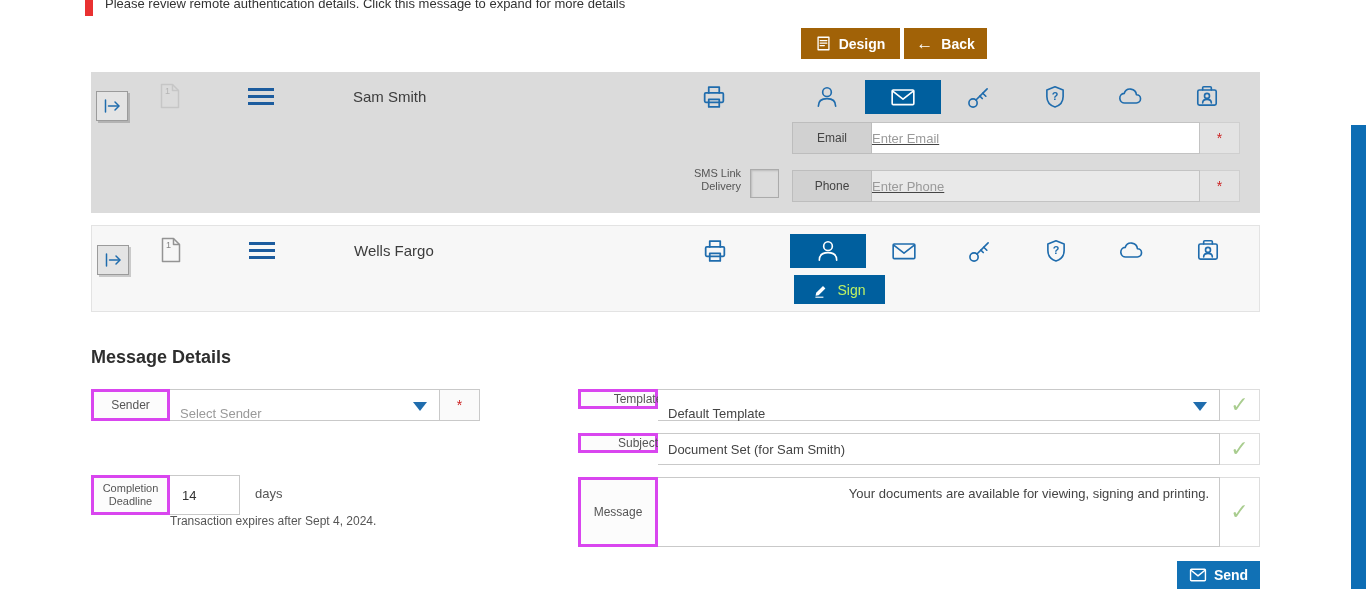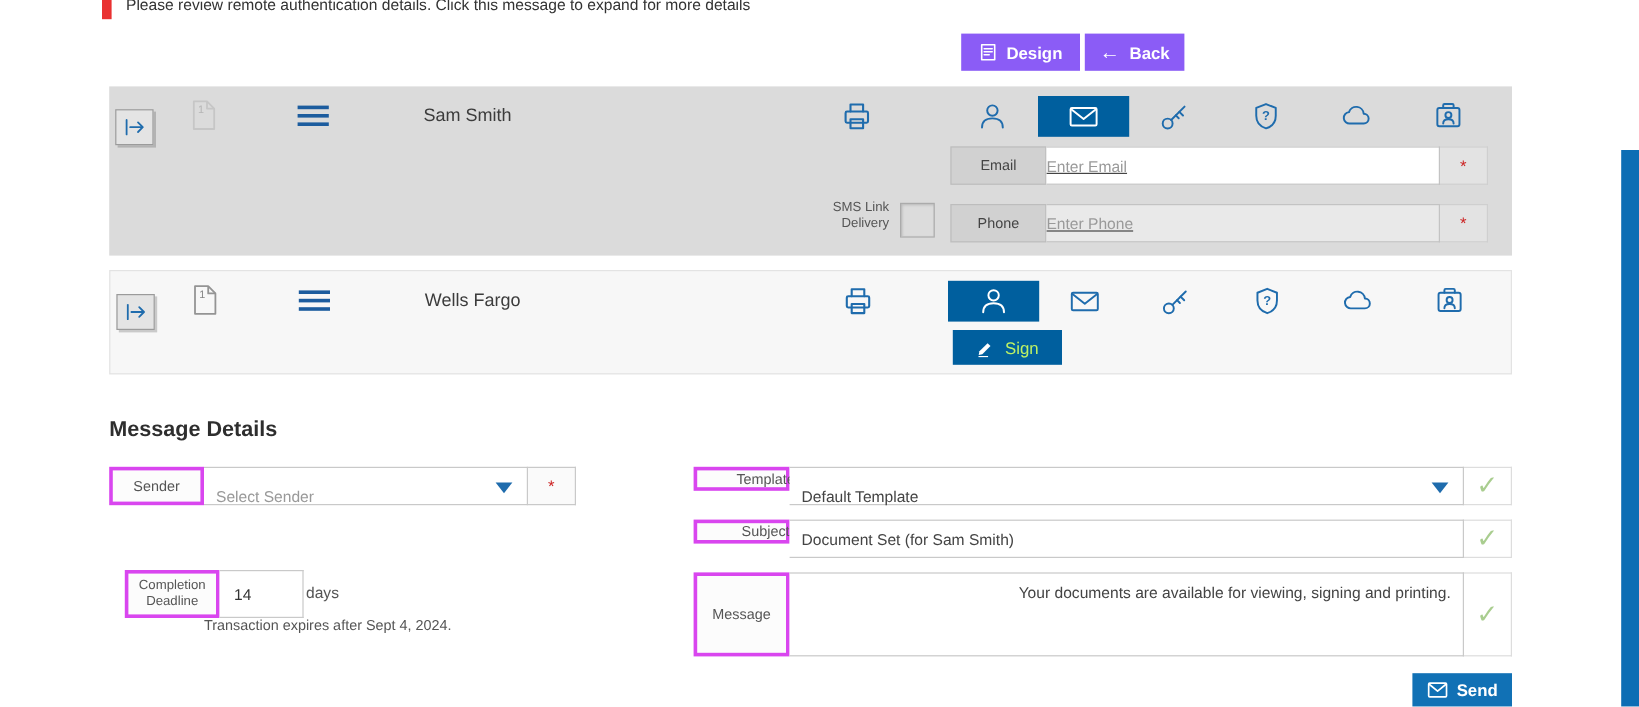--- a/index.html
+++ b/index.html
@@ -9,21 +9,21 @@
 
   
   .notice { position:absolute; left:85px; top:0; width:1175px; height:16px; background:#fff;
             border-left:8px solid #e93131; overflow:hidden; cursor:pointer; }
   .notice span { display:block; margin:-4px 0 0 12px; font-size:13px; color:#333; white-space:nowrap; }
 
   
   .toolbar { position:absolute; left:801px; top:28px; display:flex; gap:4px; }
   .btn { height:31px; display:flex; align-items:center; justify-content:center; gap:8px;
          color:#fff; font-size:14px; font-weight:700; border:none; cursor:pointer; }
-  .btn.dark { background:#8b5cf6; }
+  .btn.dark { background:#a16207; }
   .btn.light { background:#5b9bcd; }
   .design-btn{ width:99px; } .rra-btn{ width:266px; } .back-btn{ width:83px; }
   .back-arrow { font-size:17px; font-weight:400; line-height:1; }
 
   
   .recip { position:absolute; left:91px; width:1169px; }
   .row1 { top:72px; height:141px; background:#dbdbdb; }
   .row2 { top:225px; height:87px; background:#f7f7f7; border:1px solid #e3e3e3; }
 
   .dragbtn { position:absolute; left:5px; top:19px; width:32px; height:30px; background:#e4e4e4;
@@ -95,21 +95,21 @@
   .subject-grp { left:578px; top:433px; }
   .text-input { width:562px; height:32px; border:1px solid #c9c9c9; border-left:none; padding:0 10px;
                 font-size:13px; color:#444; font-family:inherit; background:#fff; }
 
   .message-grp { left:578px; top:477px; }
   .message-grp .glabel { width:80px; height:70px; }
   .message-ta { width:562px; height:70px; border:1px solid #c9c9c9; border-left:none; padding:8px 10px;
                 font-size:13px; color:#444; font-family:inherit; resize:none; background:#fff;text-align:right; }
 
   .deadline-grp { left:91px; top:475px; }
-  .deadline-grp .glabel { width:79px; height:40px; font-size:11px; line-height:13px; flex-direction:column;margin-left:13px; }
+  .deadline-grp .glabel { width:79px; height:40px; font-size:11px; line-height:13px; flex-direction:column; }
   .deadline-input { width:70px; height:40px; border:1px solid #c9c9c9; border-left:none; padding:0 0 0 12px;
                     font-size:13px; color:#333; font-family:inherit; background:#fff; }
   .days { position:absolute; left:255px; top:486px; font-size:13px; color:#555; }
   .expires { position:absolute; left:170px; top:514px; font-size:12px; color:#555; }
 
   .sendbtn { position:absolute; left:1177px; top:561px; width:83px; height:28px; background:#1171b5;
              color:#fff; display:flex; align-items:center; justify-content:center; gap:7px;
              font-size:14px; font-weight:700; border:none; cursor:pointer; }
 
   .right-strip { position:absolute; left:1351px; top:125px; width:15px; height:464px; background:#0d6db4; }

